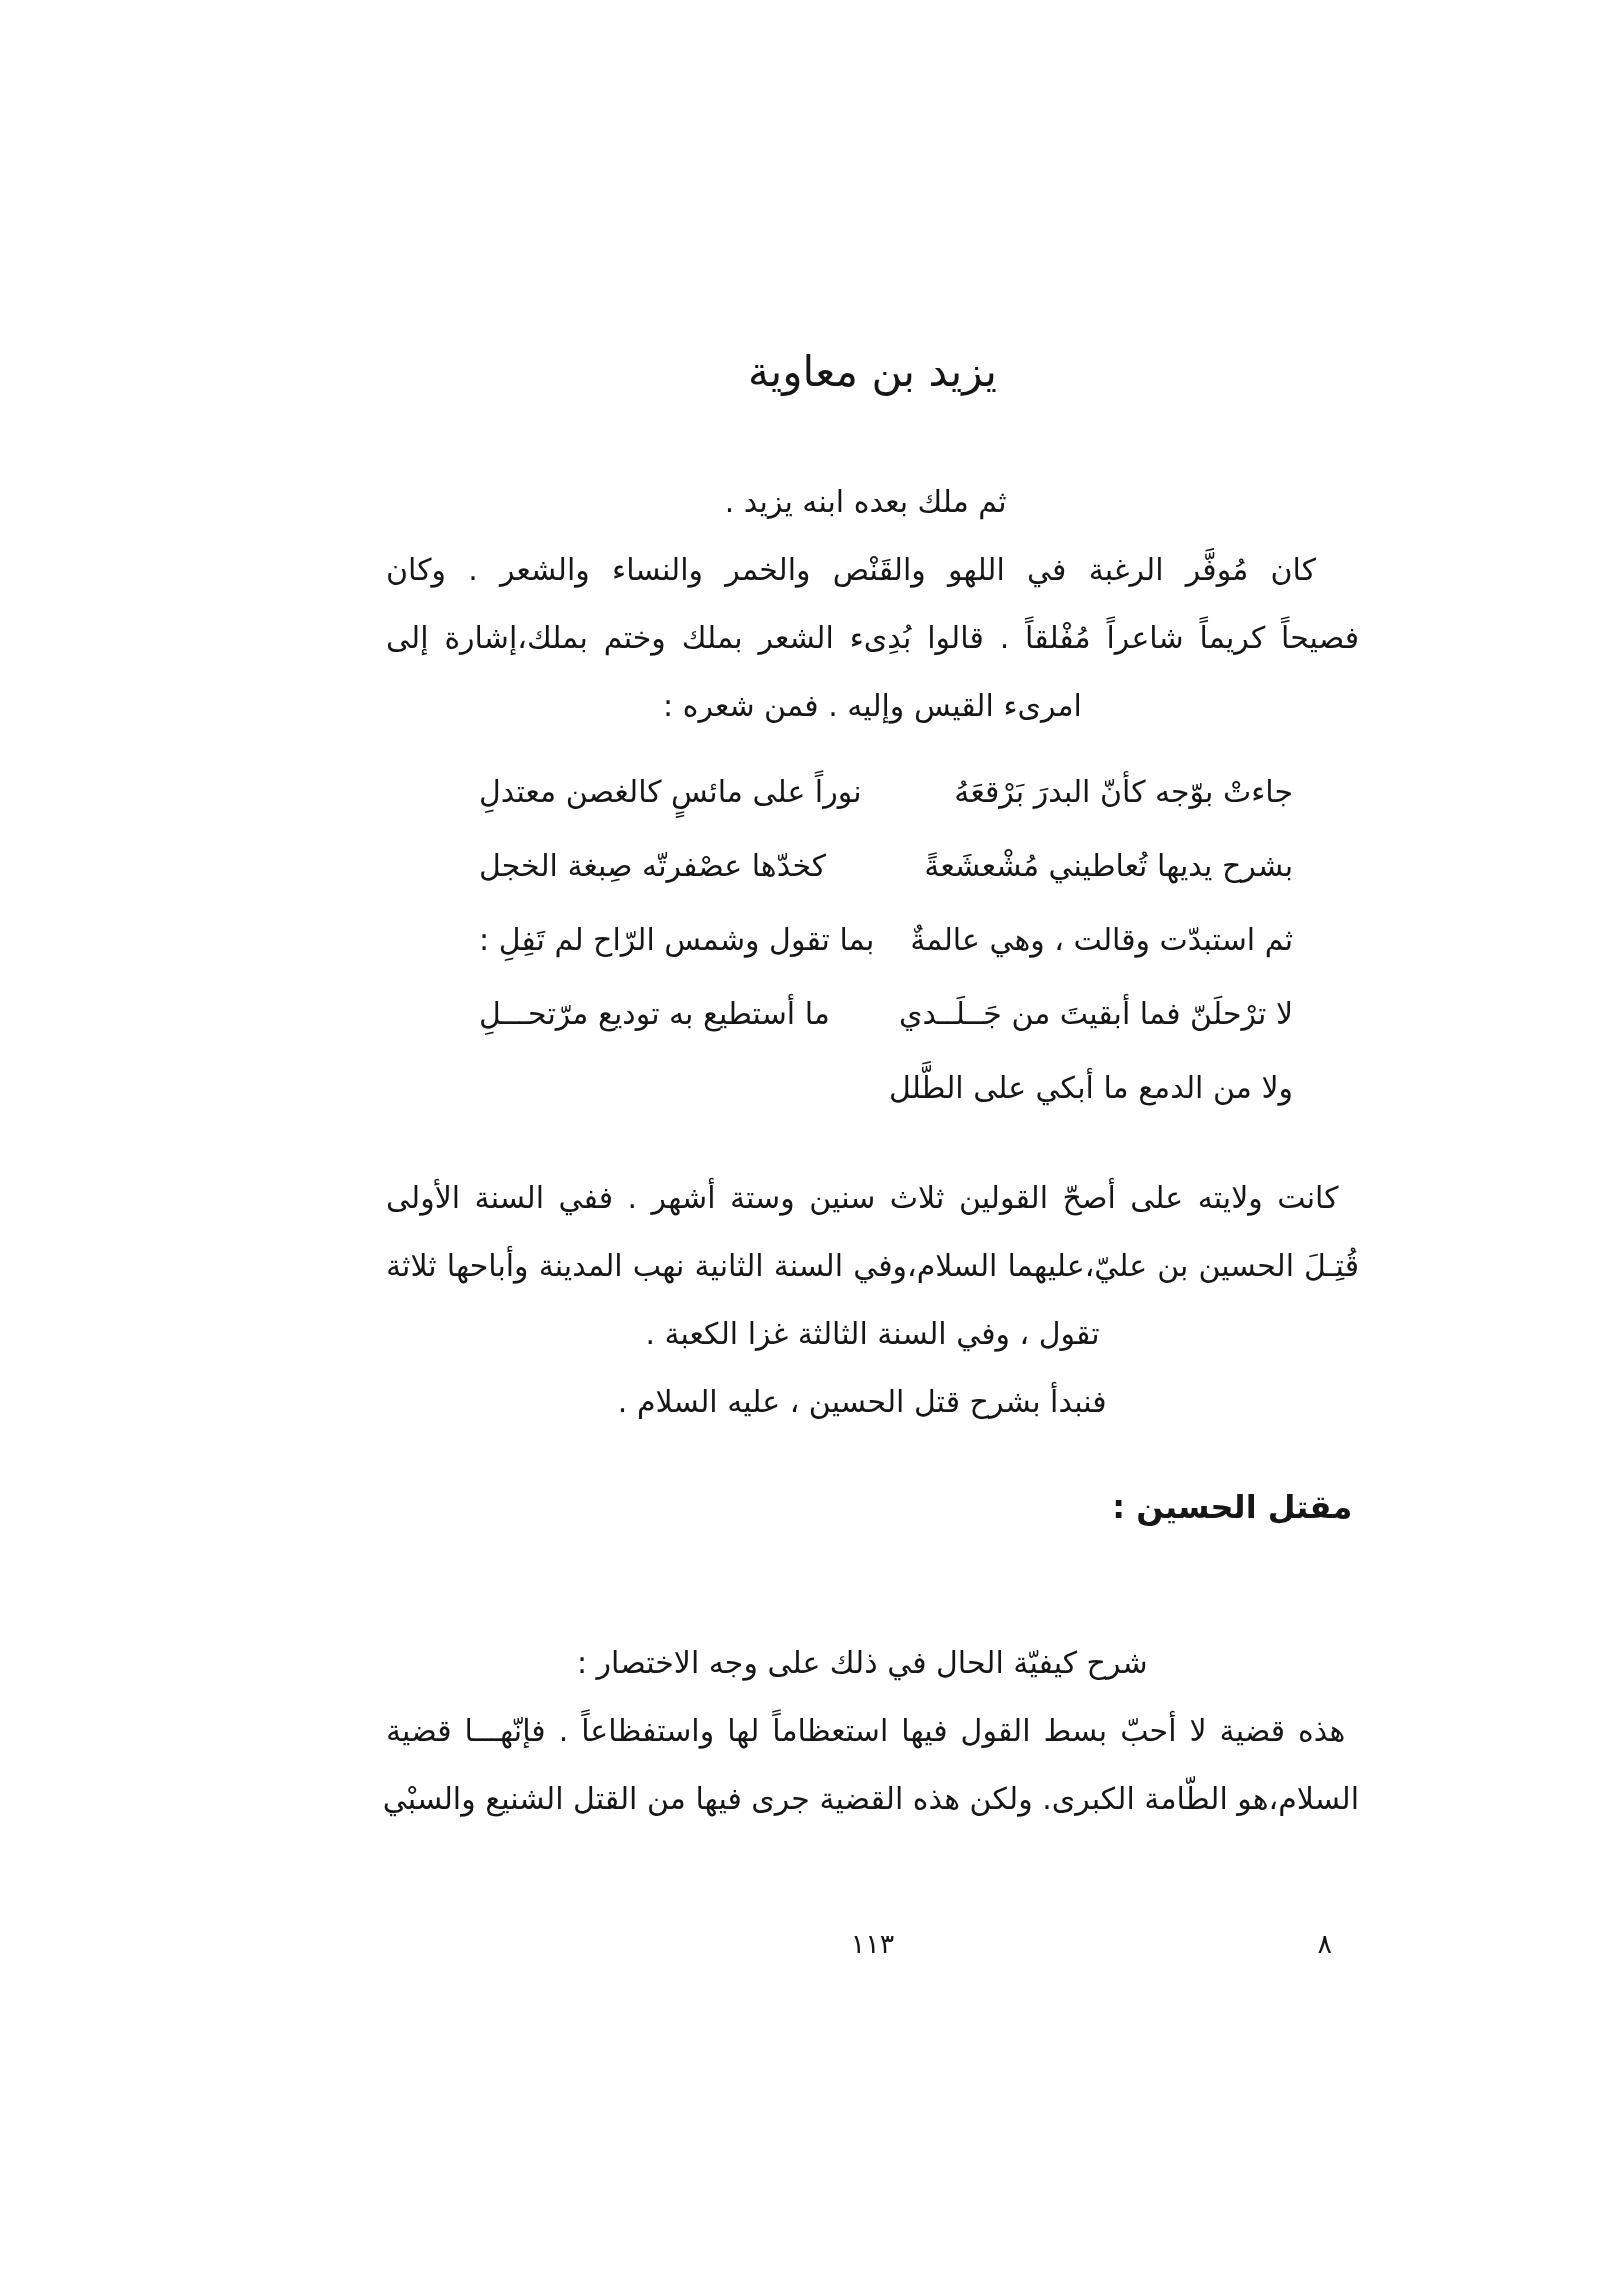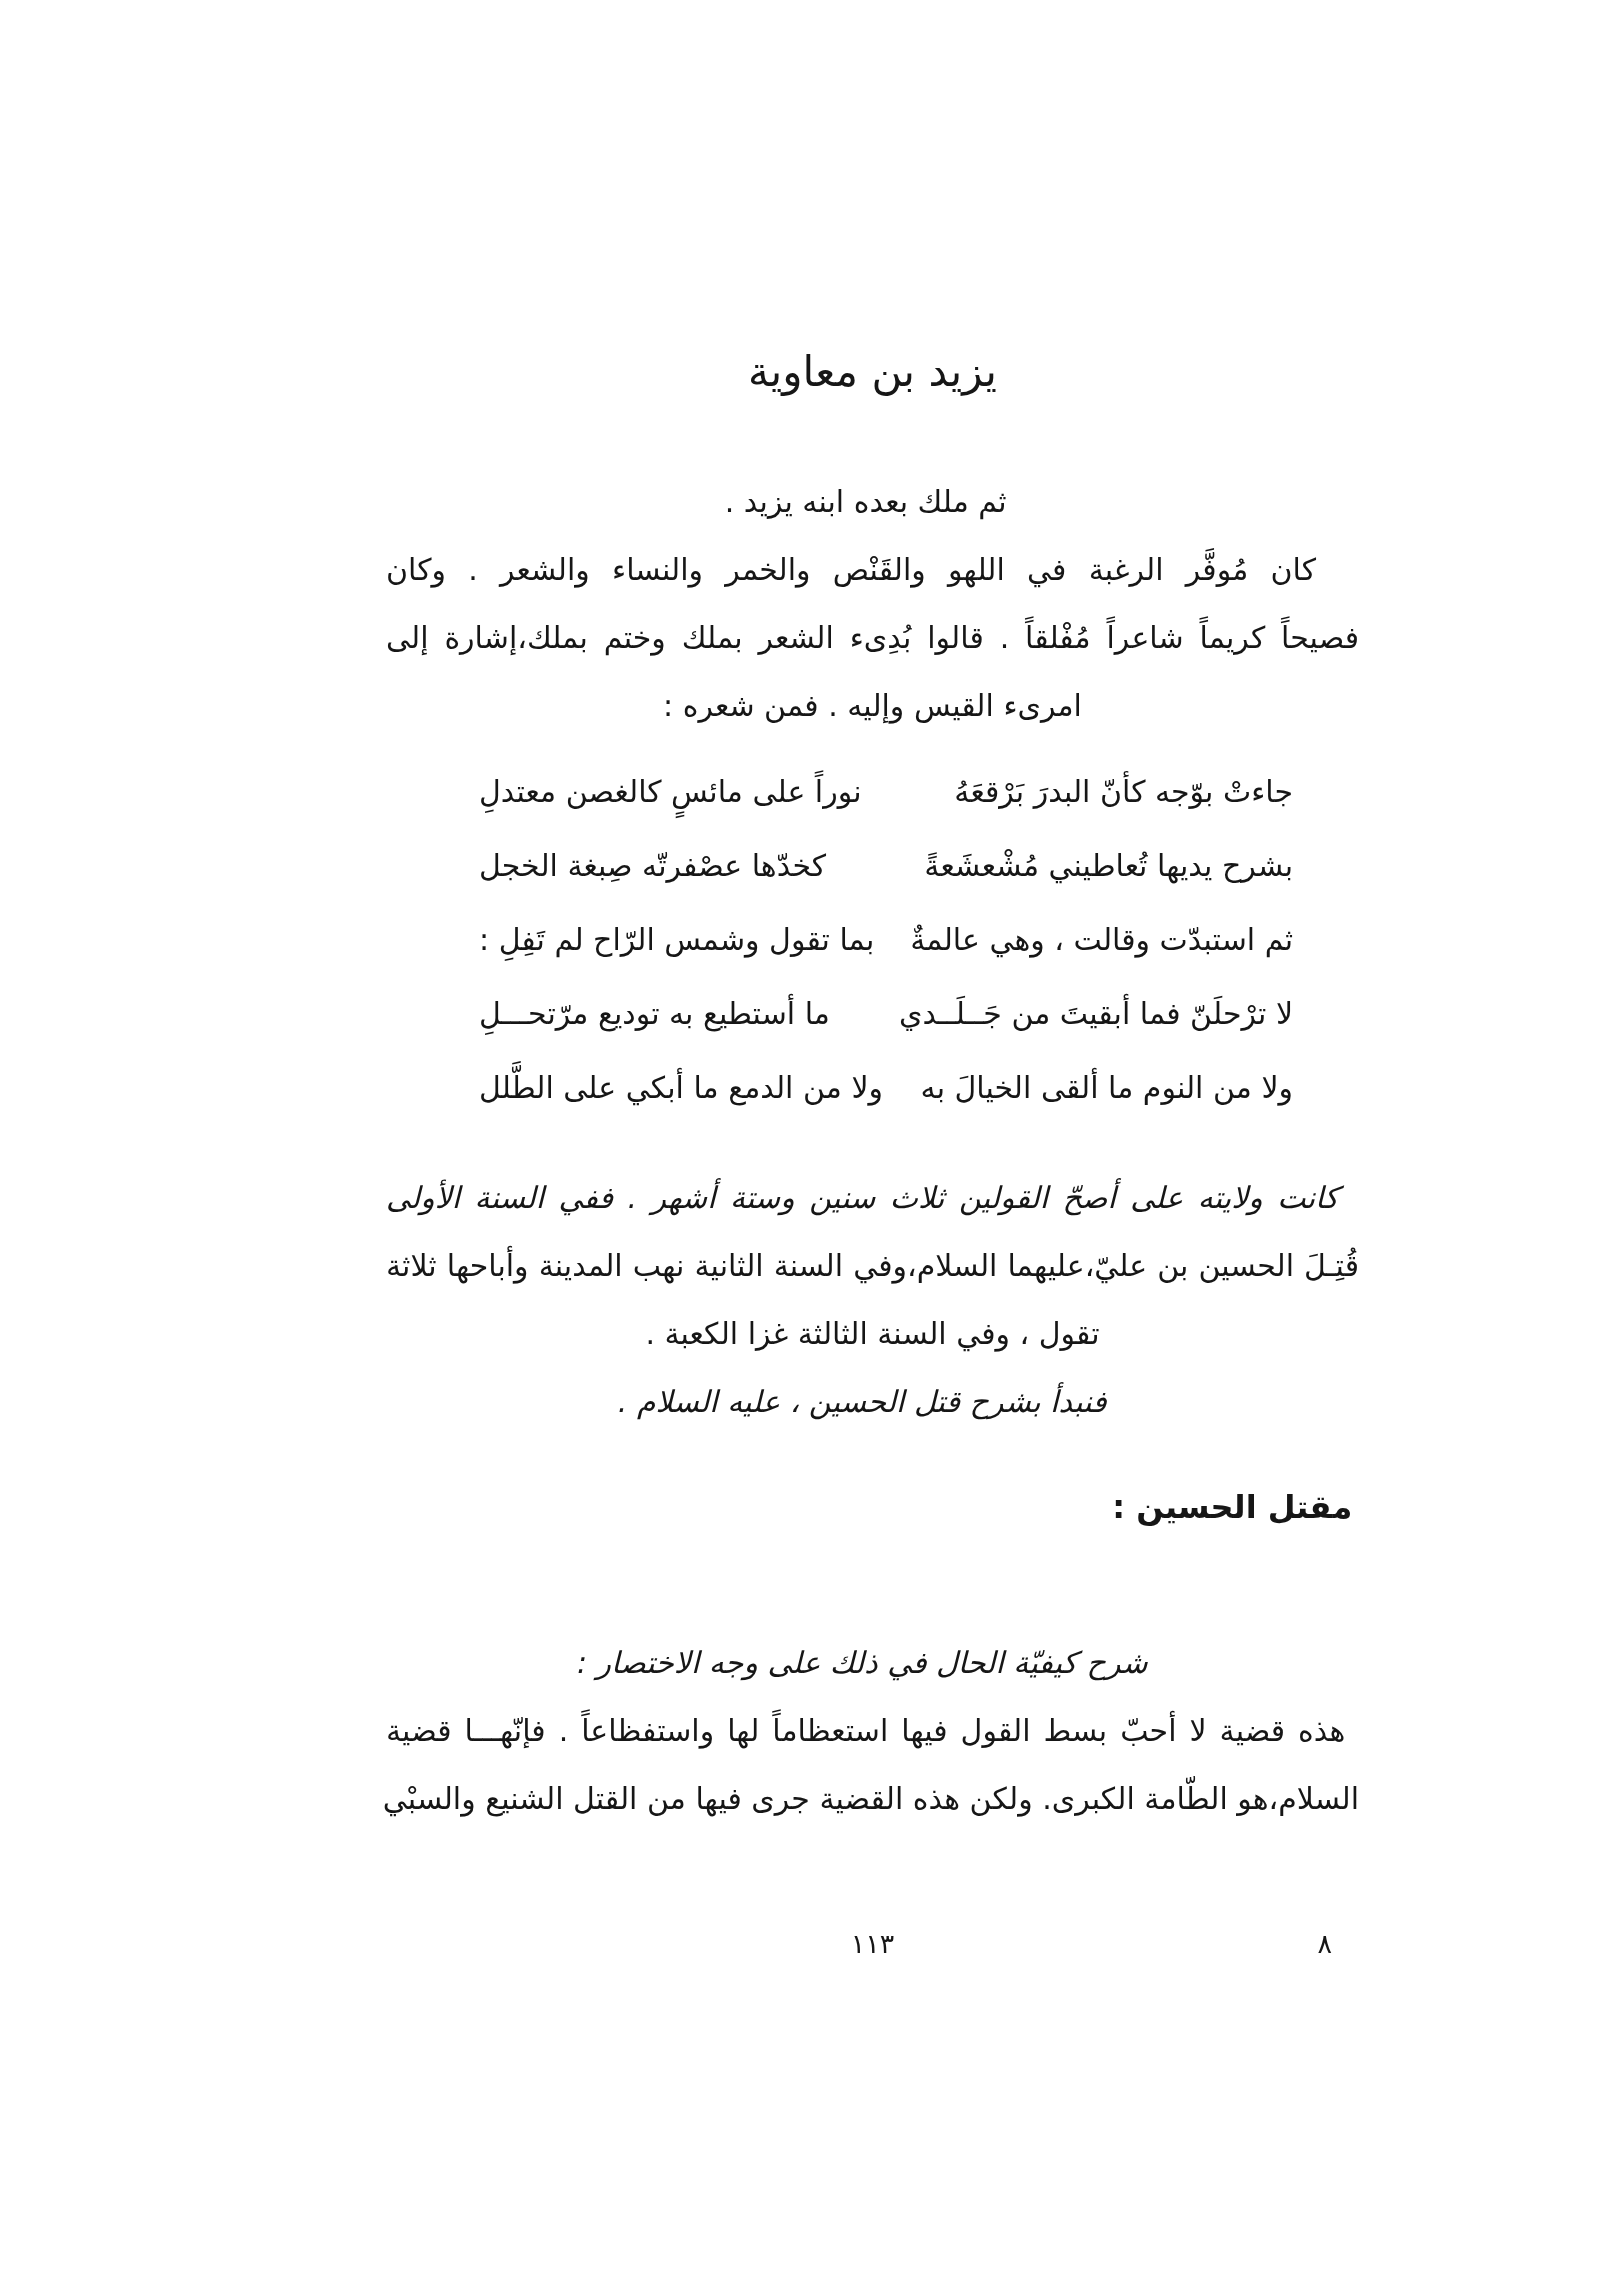--- a/index.html
+++ b/index.html
@@ -43,21 +43,21 @@
     font-size:30px;
     line-height:68px;
     white-space:nowrap;
     text-align:center;
   }
   .line.full{
     text-align:justify;
     text-align-last:justify;
   }
   .ind-xs{padding-right:13.6px;}
-  .ind-sm{padding-right:20.5px;font-style:italic;}
+  .ind-sm{padding-right:20.5px;}
   .ind-md{padding-right:43px;}
   .verse{
     display:flex;
     justify-content:space-between;
     padding-right:66px;
     padding-left:93px;
     line-height:74px;
     font-size:30px;
   }
   .hemistich{white-space:nowrap;}
@@ -109,21 +109,20 @@
       </div>
       <div class="verse">
         <span class="hemistich">ثم استبدّت وقالت ، وهي عالمةٌ</span>
         <span class="hemistich">بما تقول وشمس الرّاح لم تَفِلِ :</span>
       </div>
       <div class="verse">
         <span class="hemistich">لا ترْحلَنّ فما أبقيتَ من جَــلَــدي</span>
         <span class="hemistich">ما أستطيع به توديع مرّتحـــلِ</span>
       </div>
       <div class="verse">
-        <span class="hemistich">ولا من النوم ما ألقى الخيالَ به</span>
         <span class="hemistich">ولا من الدمع ما أبكي على الطَّلل</span>
       </div>
     </div>
 
     <div class="sec sec-history">
       <div class="line full ind-sm">كانت ولايته على أصحّ القولين ثلاث سنين وستة أشهر . ففي السنة الأولى</div>
       <div class="line full">قُتِـلَ الحسين بن عليّ،عليهما السلام،وفي السنة الثانية نهب المدينة وأباحها ثلاثة</div>
       <div class="line">تقول ، وفي السنة الثالثة غزا الكعبة .</div>
       <div class="line ind-sm">فنبدأ بشرح قتل الحسين ، عليه السلام .</div>
     </div>

